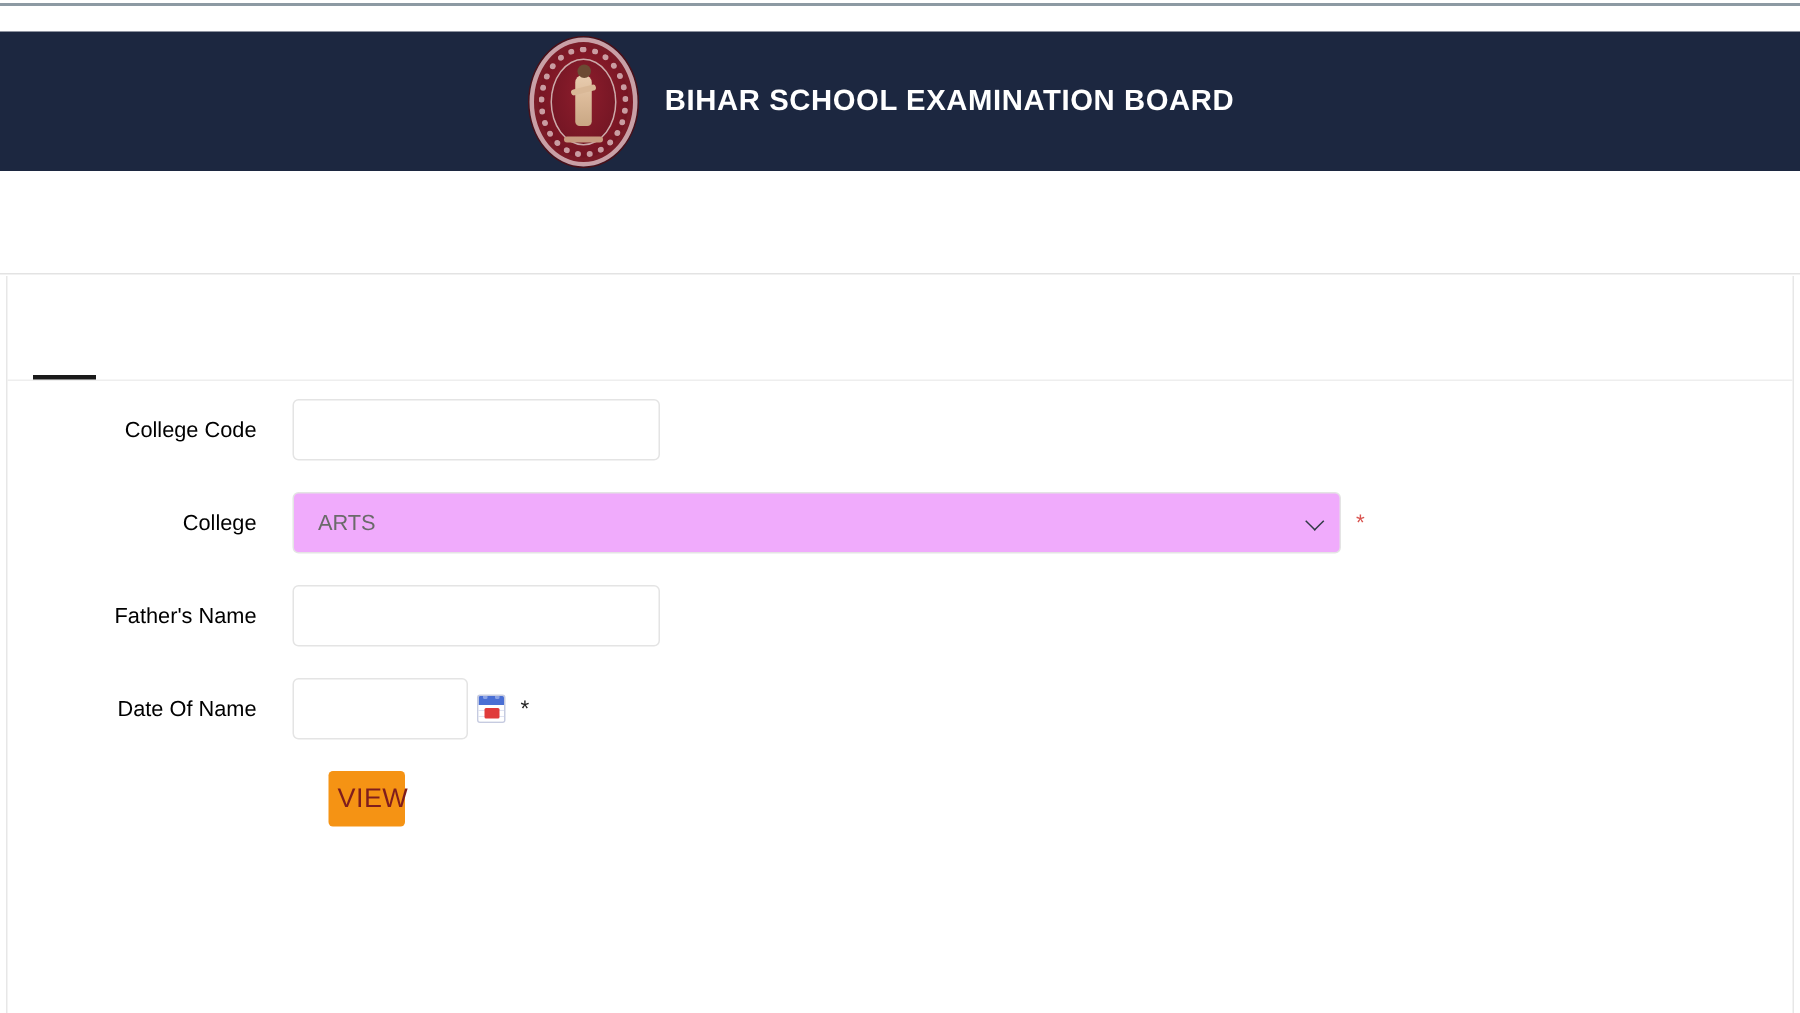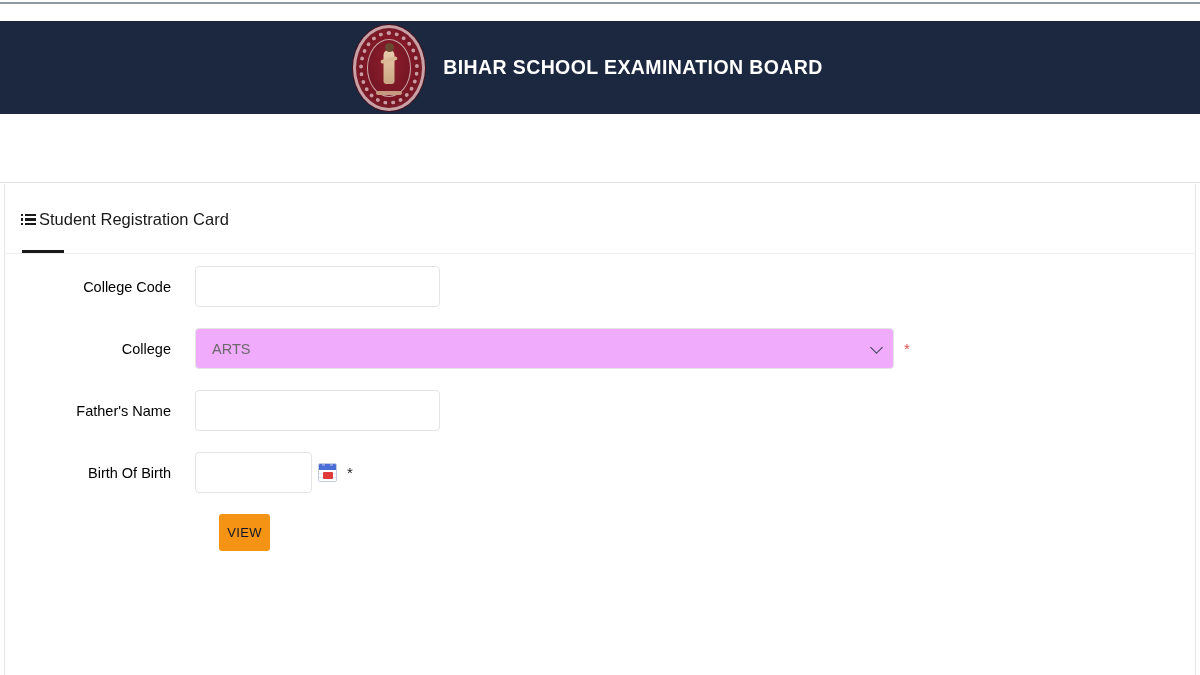--- a/index.html
+++ b/index.html
@@ -285,22 +285,22 @@
   .btn-row {
     display: flex;
     margin-top: 6px;
   }
   .btn-spacer { width: 190px; flex: none; }
   .btn-view {
     width: 51px; height: 37px;
     background: #f59314;
     border: none;
     border-radius: 3px;
-    color: #0f172a;
-    font-size: 13px;
+    color: #7f1d1d;
+    font-size: 18px;
     font-family: "Liberation Sans", sans-serif;
     letter-spacing: .3px;
     cursor: pointer;
     margin-left: 24px;
   }
 </style>
 </head>
 <body>
 
 <div class="top-rule"></div>
@@ -315,28 +315,20 @@
     </div>
     <div class="header-title">BIHAR SCHOOL EXAMINATION BOARD</div>
   </div>
 </div>
 
 <div class="page-divider"></div>
 
 <div class="card">
 
   <div class="card-tabs">
-    <div class="tab">
-      <span class="list-icon">
-          <i></i>
-          <i></i>
-          <i></i>
-        </span>
-      <span>Student Registration Card</span>
-    </div>
     <div class="tab-underline"></div>
   </div>
 
   <div class="form">
 
     <div class="form-row">
       <div class="form-label">College Code</div>
       <div class="field-wrap">
         <input class="text-input" type="text" value="" style="">
       </div>
@@ -357,21 +349,21 @@
 
 
     <div class="form-row">
       <div class="form-label">Father's Name</div>
       <div class="field-wrap">
         <input class="text-input" type="text" value="" style="">
       </div>
     </div>
 
     <div class="form-row">
-      <div class="form-label">Birth Of Birth</div>
+      <div class="form-label">Date Of Name</div>
       <div class="field-wrap">
         <input class="text-input dob" type="text" value="" style="">
         <span class="cal-icon">
           <span class="cal-top"></span>
           <span class="cal-body"></span>
           <span class="cal-day"></span>
         </span>
         <span class="req-star dark">*</span>
       </div>
     </div>

